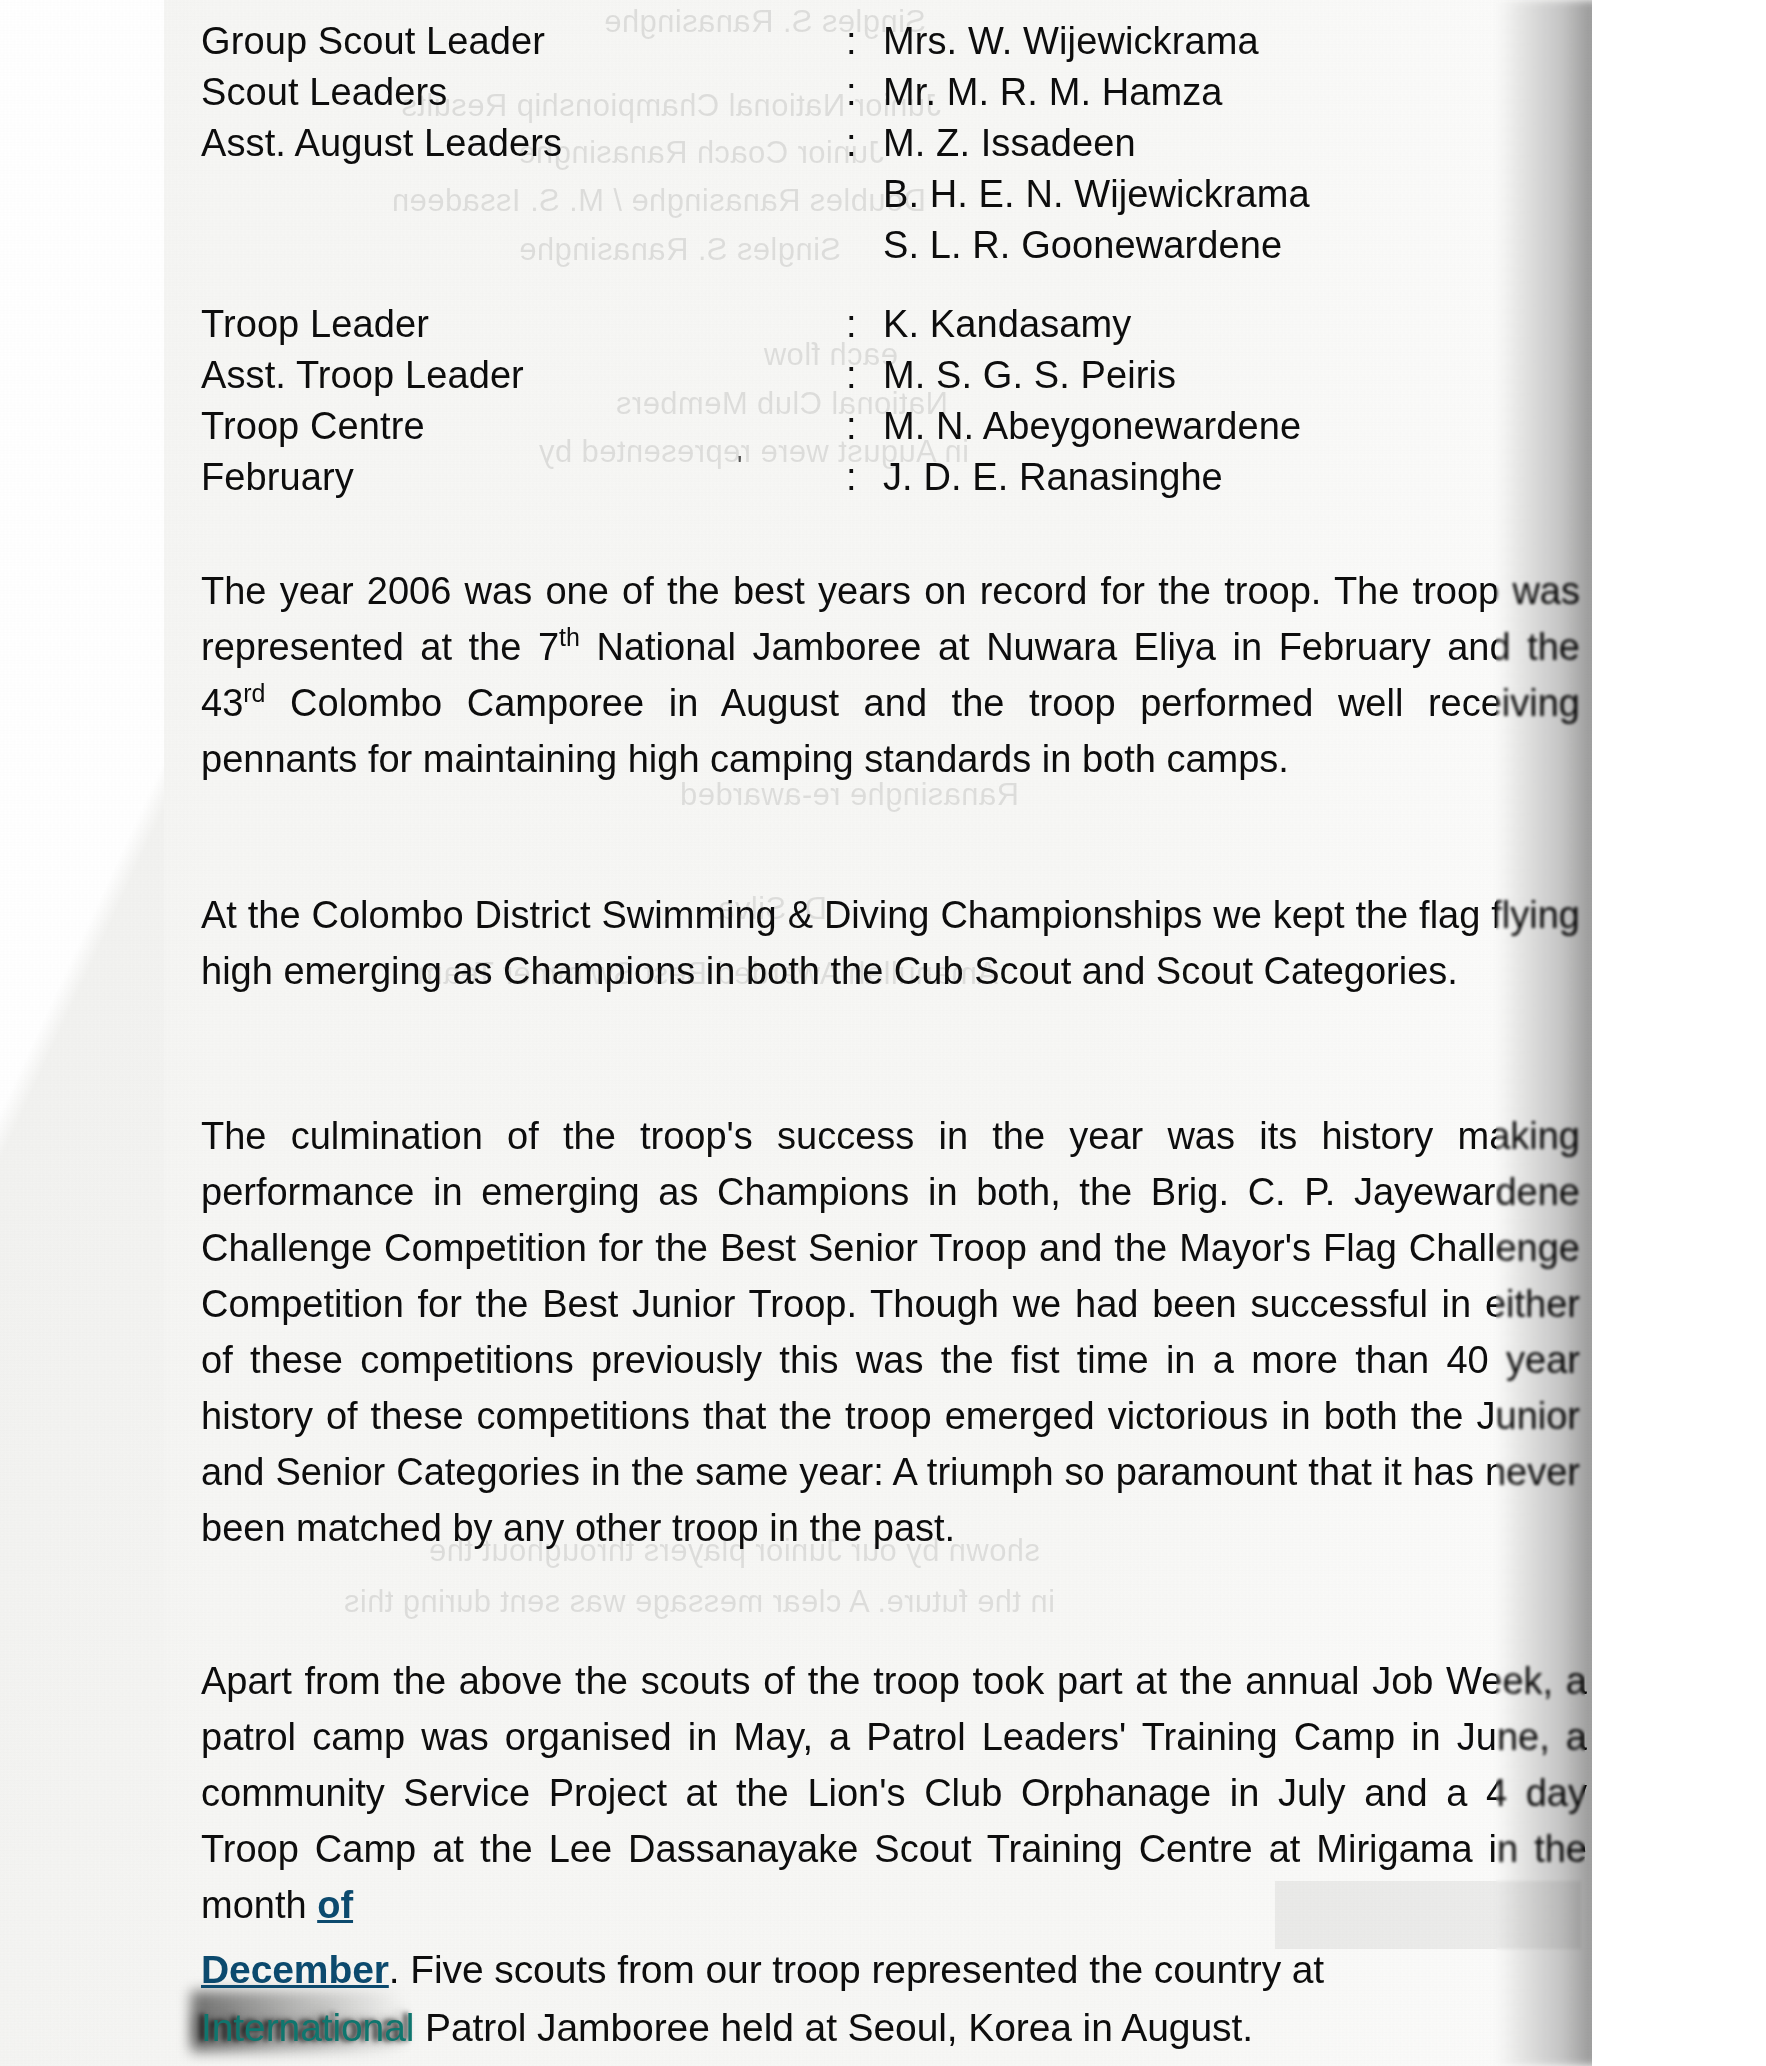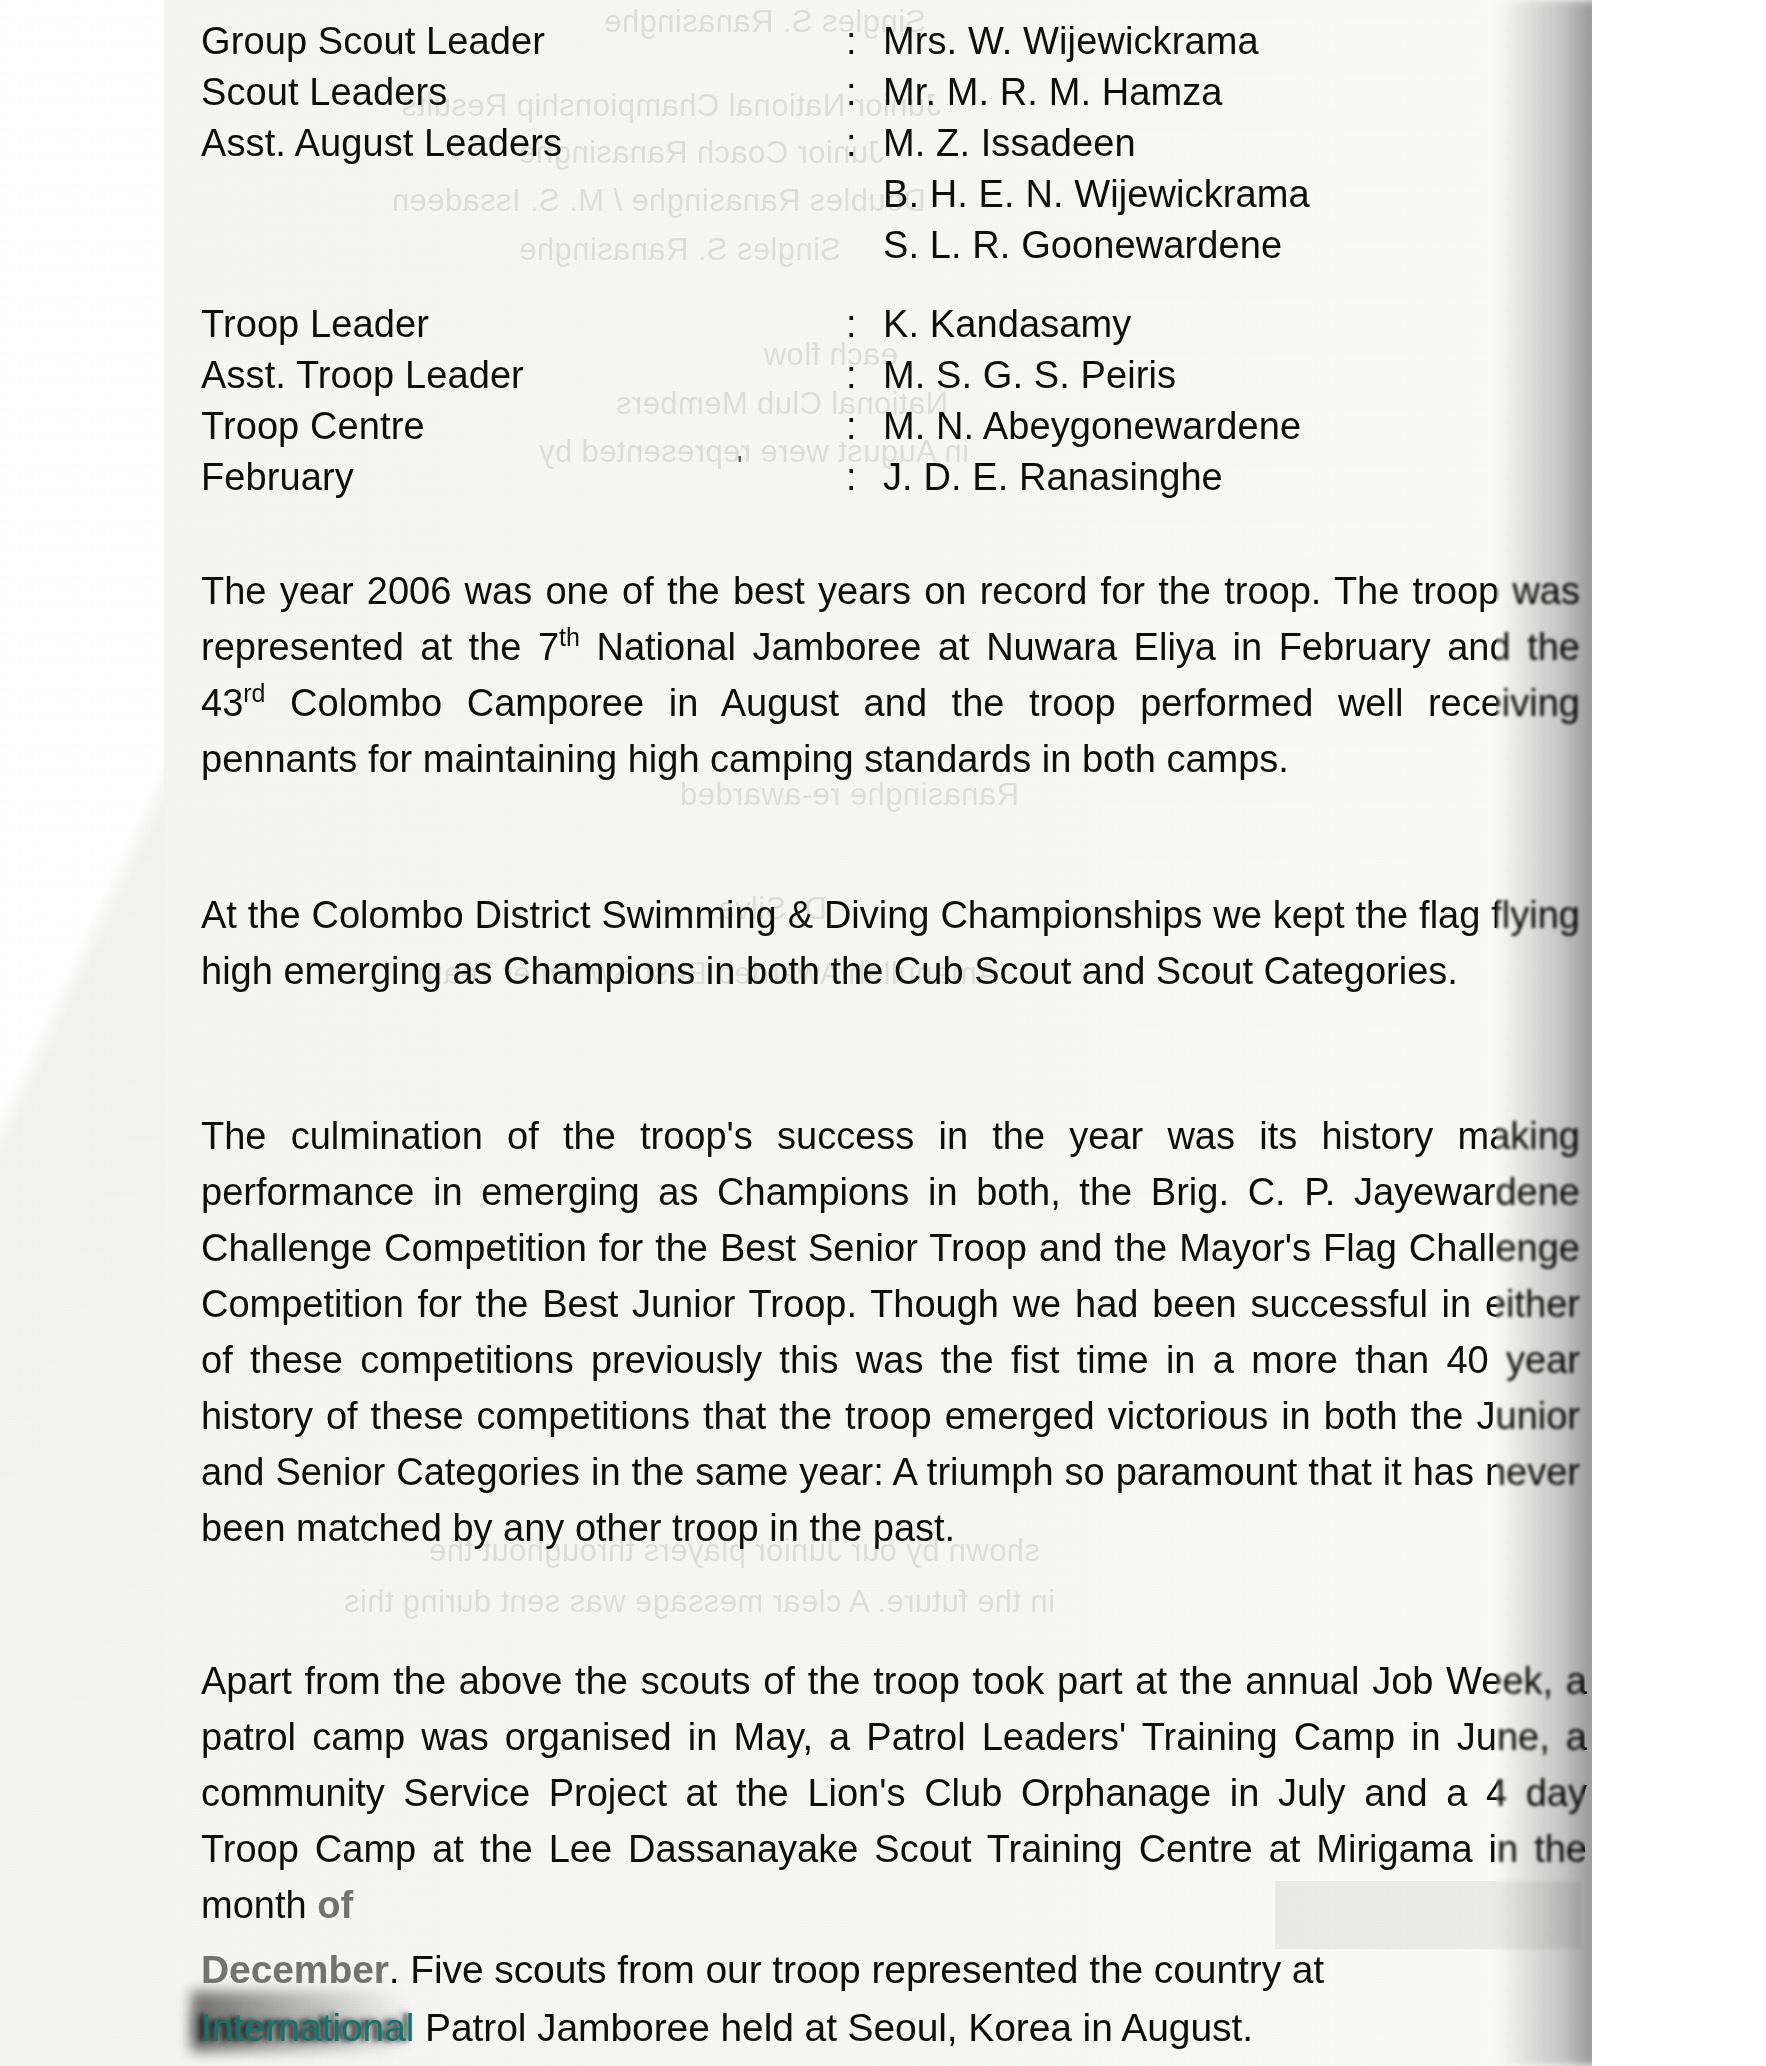--- a/index.html
+++ b/index.html
@@ -77,21 +77,21 @@
   #p1{top:563px;}
   #p2{top:887px;}
   #p3{top:1108px;}
   #p4{top:1653px;width:1386px;}
 
   
   #tail{
     position:absolute;left:201px;top:1941px;width:1389px;
     font-size:39px;line-height:58px;letter-spacing:-0.1px;
   }
-  .gray-word{color:#737373;font-weight:bold;}
+  .gray-word{color:#0c4a6e;font-weight:bold;text-decoration:underline;}
   .smudge-word{
     color:#0f766e;
     text-shadow:-4.3px 0 5px rgba(0,0,0,.85),-10px 0 11.4px rgba(0,0,0,.55);
   }
   .smudge-patch{
     position:absolute;left:191px;top:1991px;width:214px;height:61px;
     background:linear-gradient(90deg,rgba(0,0,0,.55) 0%,rgba(0,0,0,.28) 45%,rgba(0,0,0,0) 100%);
     filter:blur(6.4px);pointer-events:none;
   }
   .gray-band{

